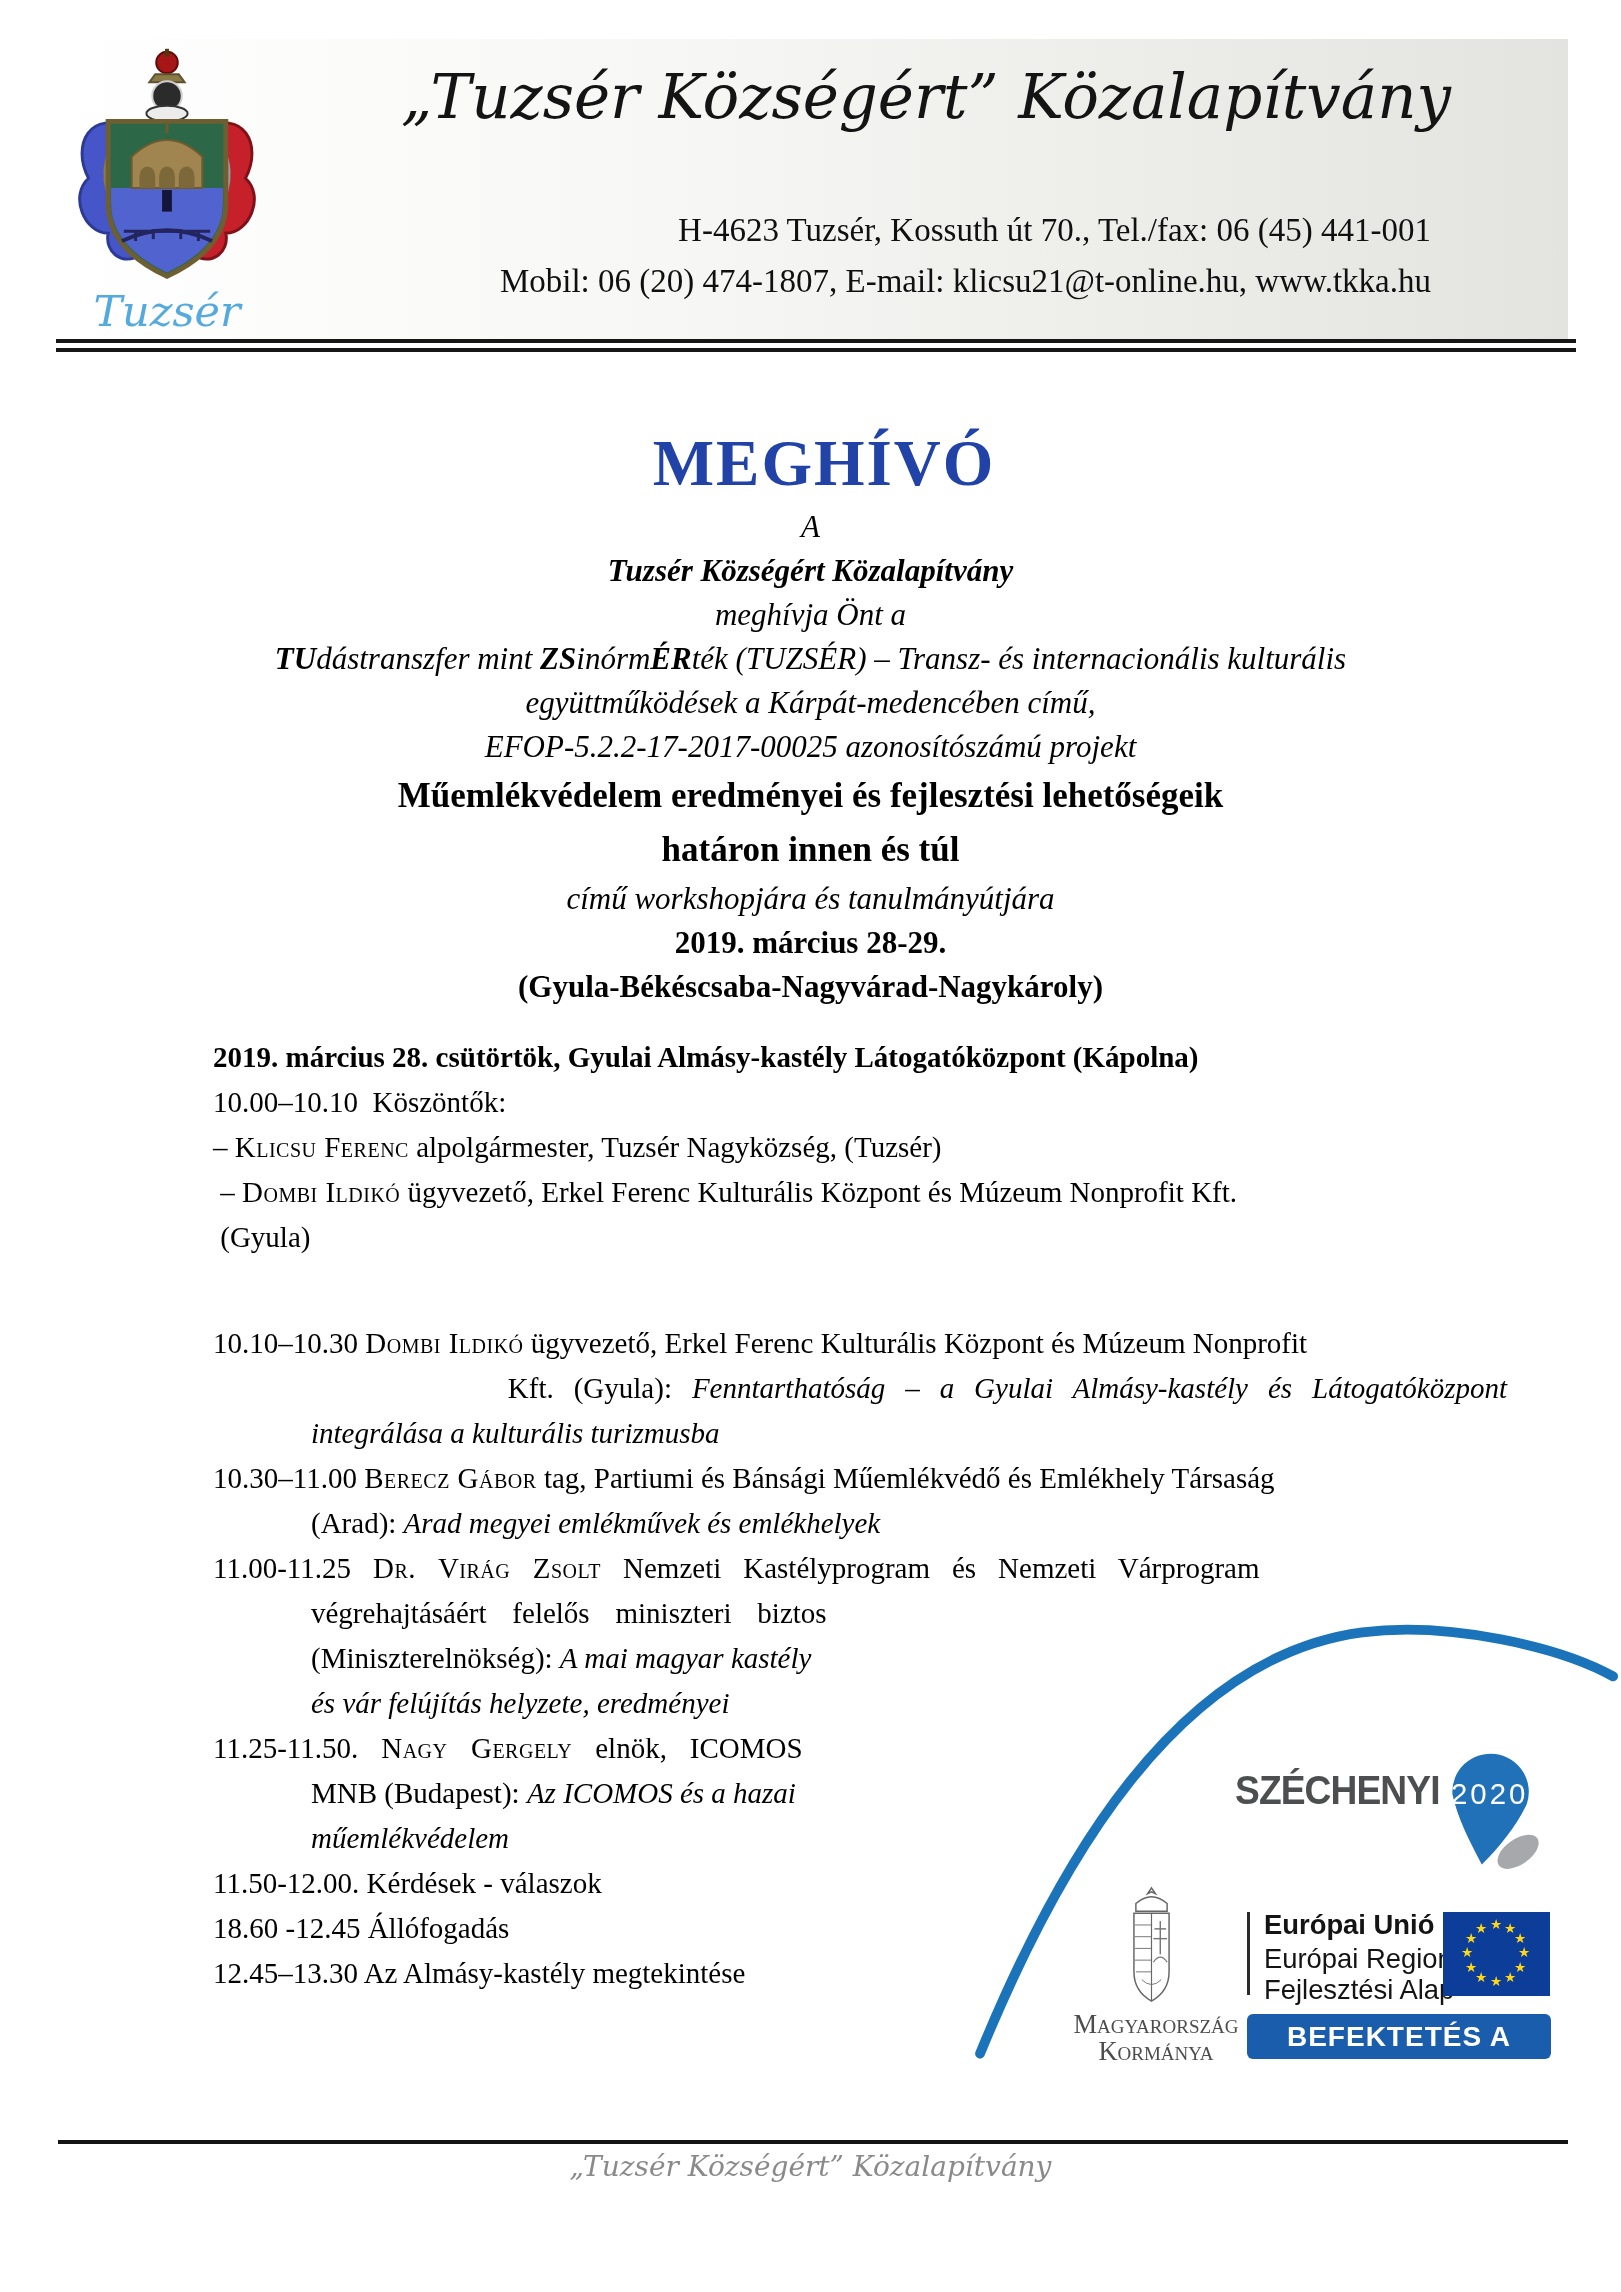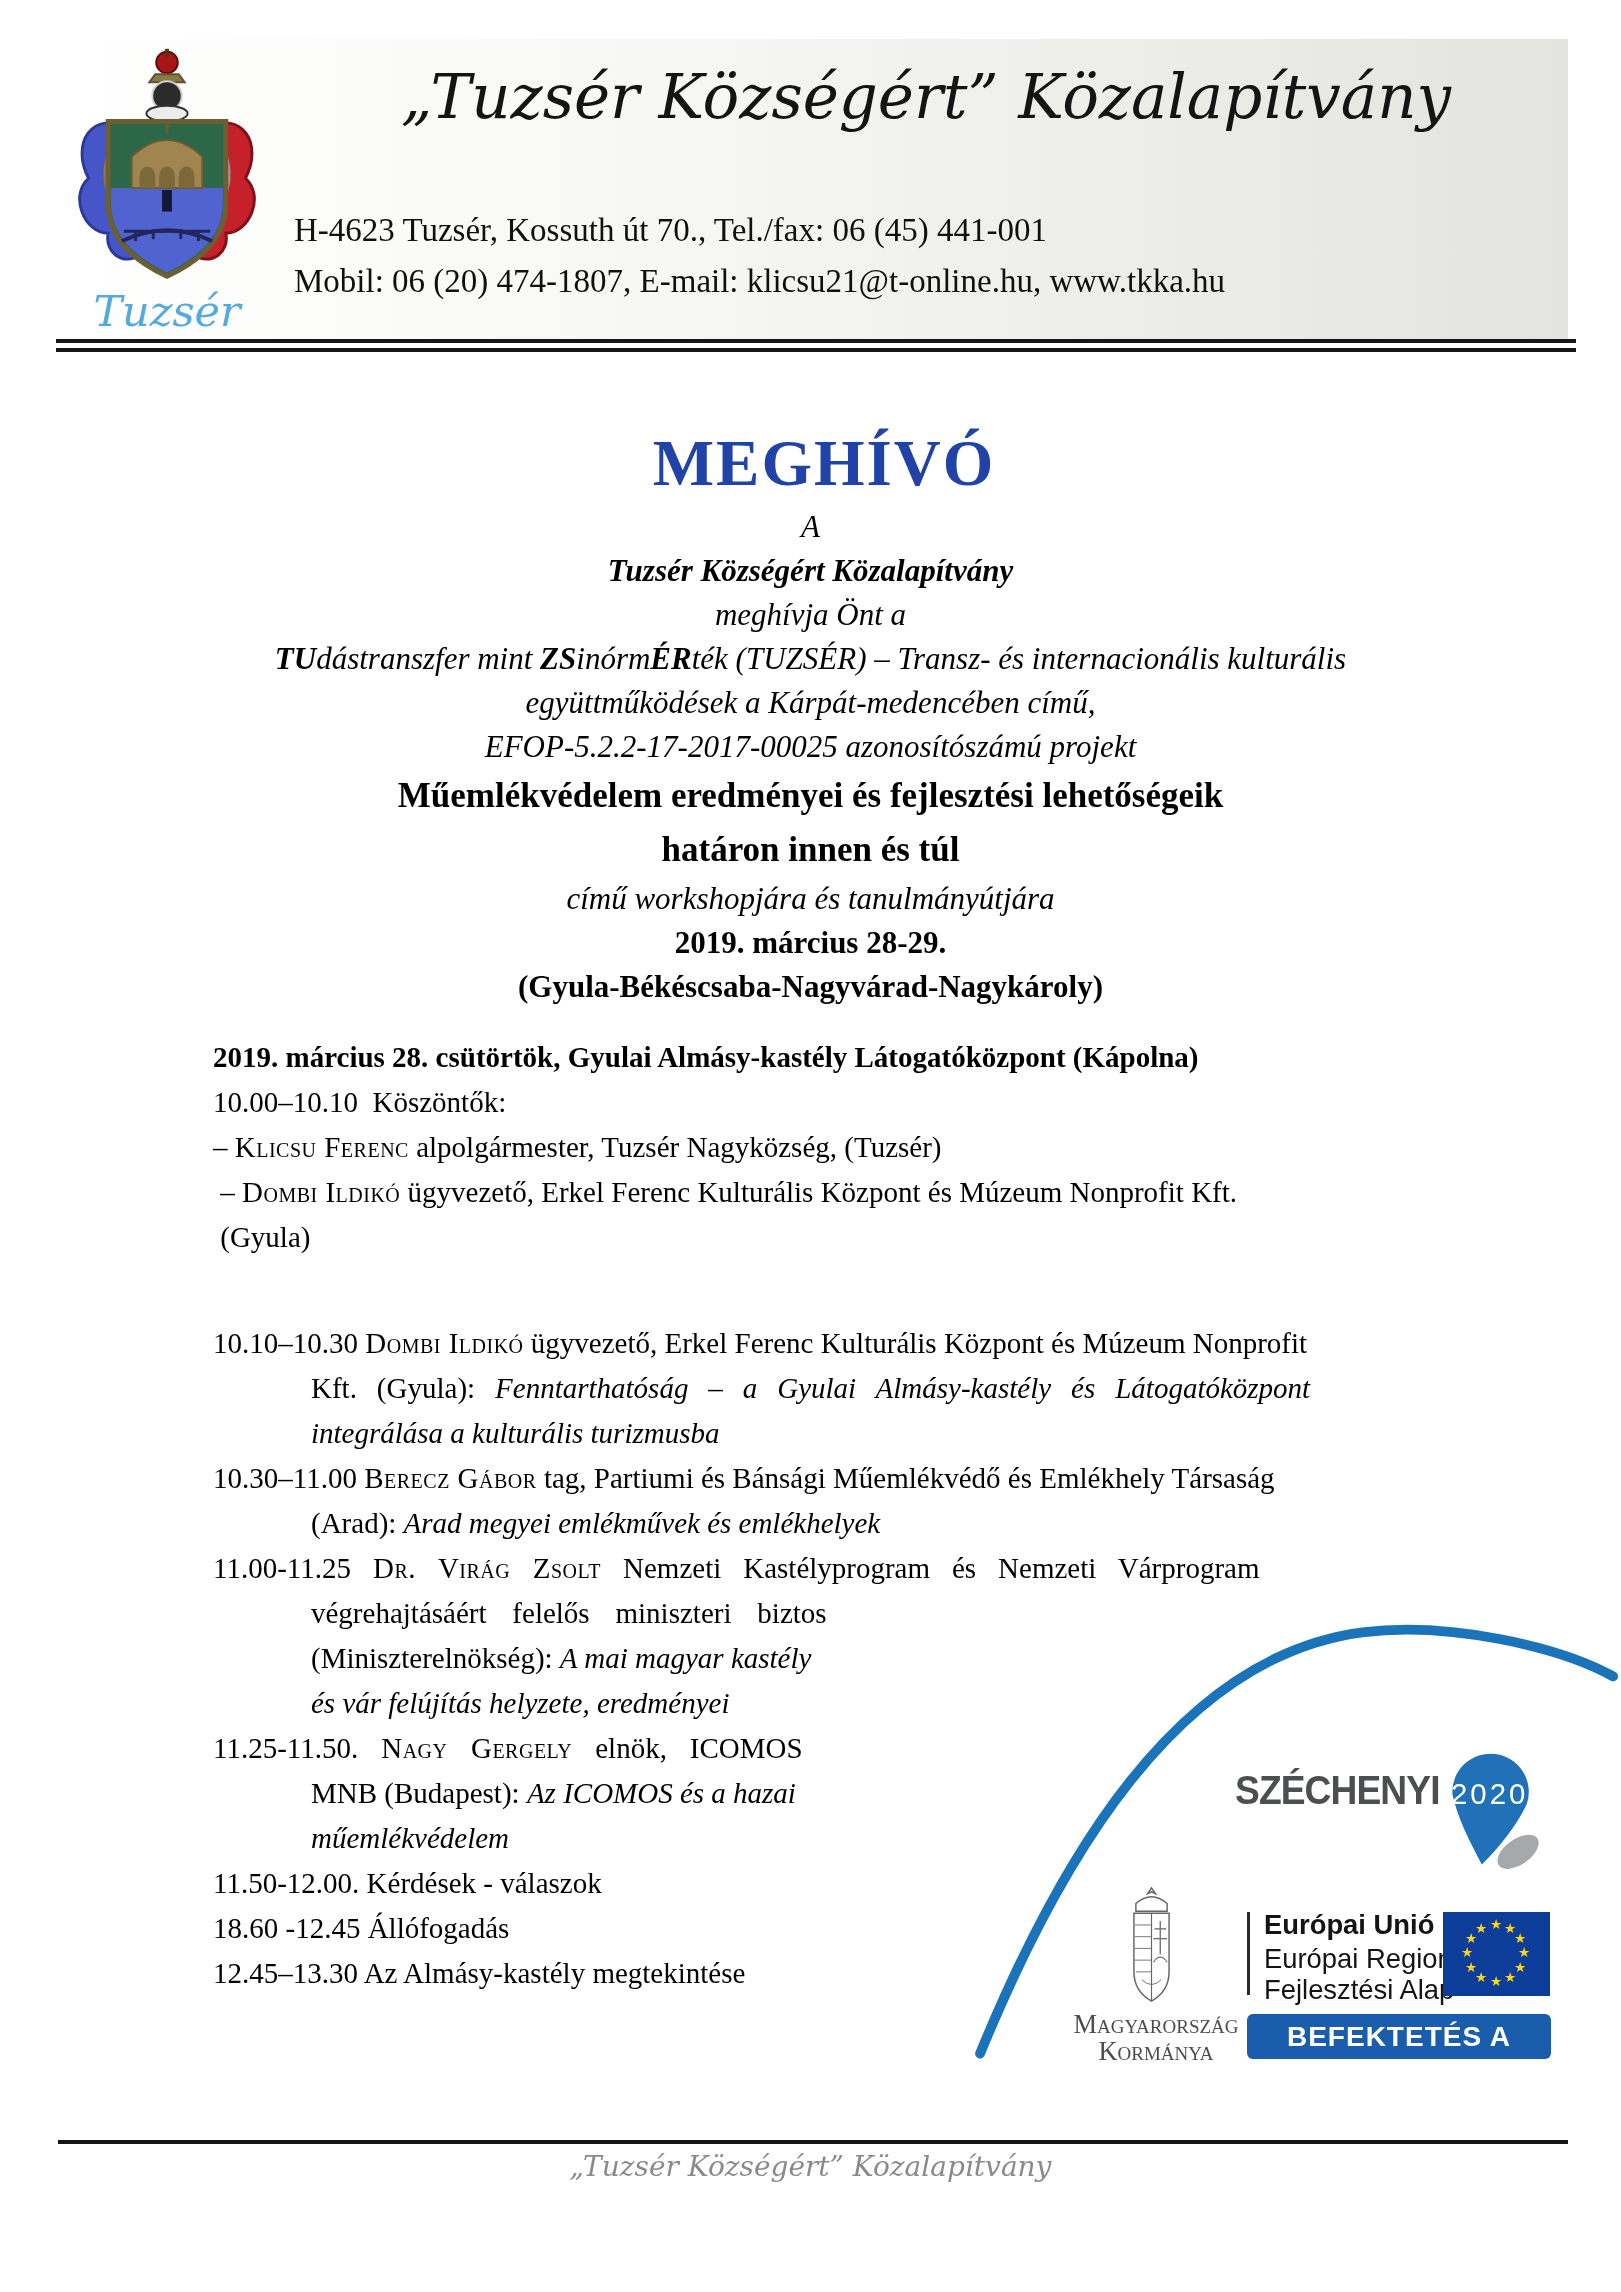--- a/index.html
+++ b/index.html
@@ -9,41 +9,41 @@
   
   .header-box { position:absolute; left:56px; top:39px; width:1512px; height:300px;
                 background:linear-gradient(90deg,#ffffff 0%,#f7f7f5 40%,#e3e4df 100%); }
   .header-rule { position:absolute; left:56px; top:339px; width:1520px; height:4.9px;
                  background:#ffffff; border-top:4.9px solid #161616; border-bottom:4.9px solid #161616; }
   .crest-svg { position:absolute; left:63px; top:39px; }
   .crest-caption { position:absolute; left:63px; top:286px; width:208px; text-align:center;
                    font-family:"DejaVu Serif", serif; font-style:italic; font-size:43px; color:#54aadd; }
   .org-name { position:absolute; left:294px; top:61px; width:1264px; text-align:center;
               font-family:"DejaVu Serif", serif; font-style:italic; font-size:61px; color:#141414; }
-  .addr { position:absolute; left:294px; width:1137px; text-align:left; font-size:33px; color:#101010; }
+  .addr { position:absolute; left:294px; width:1137px; text-align:right; font-size:33px; color:#101010; }
   .addr1 { top:212px; } .addr2 { top:263px; }
 
   
   .invite { position:absolute; left:0; top:421px; width:1621px; text-align:center; }
   .inv-title { font-size:65px; font-weight:bold; letter-spacing:2px; line-height:84px; }
   .inv-line  { font-size:31px; font-style:italic; line-height:44px; }
   .inv-org   { font-weight:bold; }
   .inv-bold-serif { font-size:31px; font-weight:bold; font-style:normal; line-height:44px; }
   .inv-event { font-size:35px; font-weight:bold; line-height:54px; }
   .bi { font-weight:bold; }
 
   
   .program { position:absolute; left:213px; top:1035px; width:1294px; font-size:29px; }
   .p-line  { line-height:45px; height:45px; white-space:pre; }
   .p-head  { font-weight:bold; }
   .p-gap   { height:61px; }
   .indent  { padding-left:98px; }
   .seg-sc  { font-variant:small-caps; letter-spacing:0.5px; }
   .seg-i   { font-style:italic; }
-  .ws-a { word-spacing:12.7px; }
+  .ws-a { word-spacing:12.7px;text-align:right; }
   .ws-b { word-spacing:14.7px; }
   .ws-c { word-spacing:18.6px; }
   .ws-d { word-spacing:15.7px; }
 
   
   .logo-svg { position:absolute; left:0; top:1598px; }
   .sz-brand { position:absolute; left:1235px; top:1768px; font-family:"Liberation Sans", sans-serif;
               font-weight:700; font-size:40px; color:#4d4e50; letter-spacing:-1px;
               transform:scaleX(0.93); transform-origin:left; }
   .gov { position:absolute; left:1068px; top:2011px; width:176px; text-align:center;

